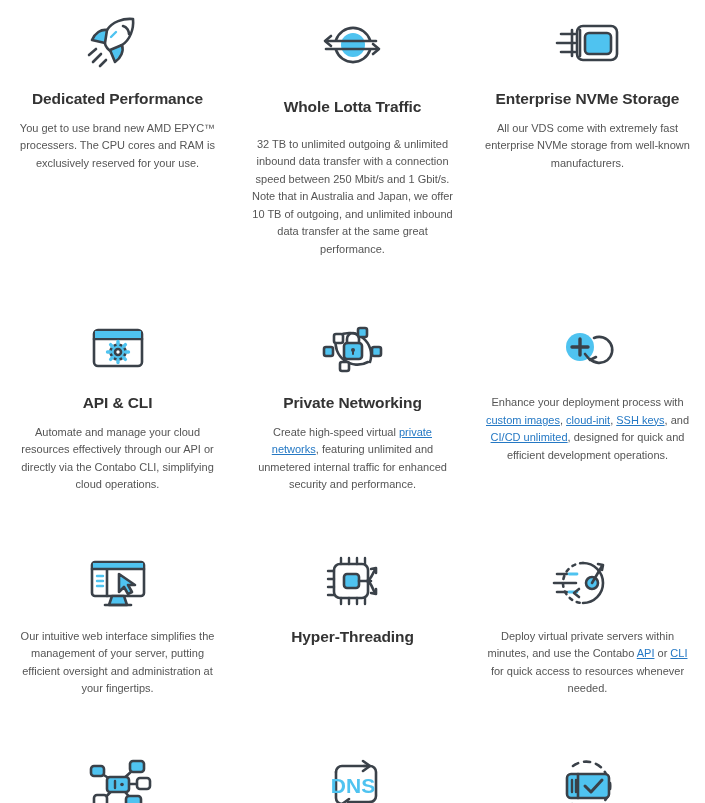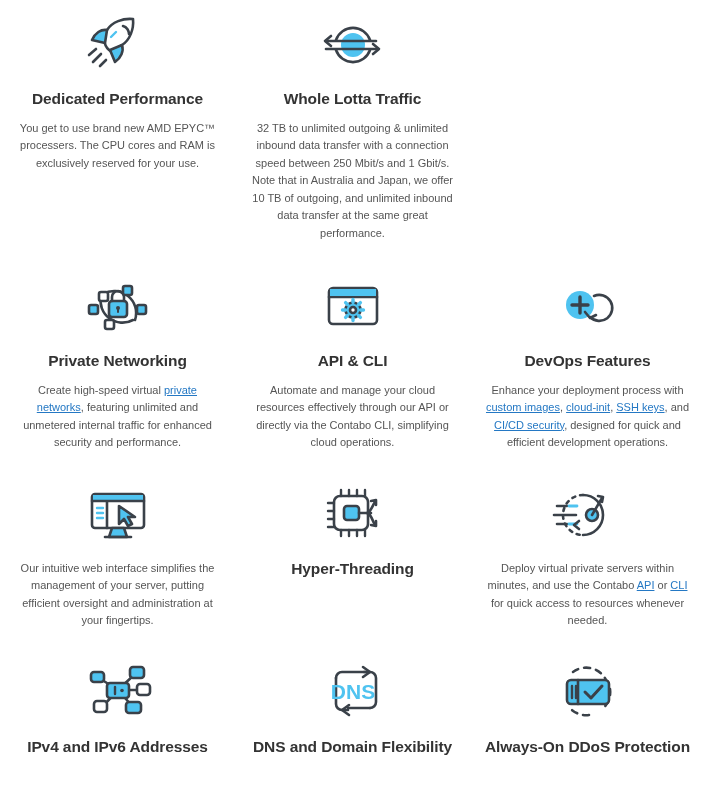--- a/index.html
+++ b/index.html
@@ -14,21 +14,21 @@
     overflow: hidden;
   }
   .features-grid {
     display: grid;
     grid-template-columns: repeat(3, 235px);
     grid-auto-rows: min-content;
     width: 705px;
   }
   .feature-card {
     box-sizing: border-box;
-    padding: 3px 14px;
+    padding: 16px 14px;
     text-align: center;
     display: flex;
     flex-direction: column;
     align-items: center;
   }
 
   .feature-icon {
     height: 68px;
     display: flex;
     align-items: flex-end;
@@ -68,36 +68,64 @@
         <path d="M28 16 C22 15 16 19 13 26 L26 29 Z" fill="#4fc3f0"></path>
         <path d="M43 31 C45 37 42 44 36 48 L31 36 Z" fill="#4fc3f0"></path>
         <path d="M44 12 C48 13 50 17 50 20" fill="none"></path>
         <path d="M32 23 L37 18" stroke="#4fc3f0" stroke-width="2.4"></path>
         <path d="M22 40 L14 48 M27 46 L21 52 M17 35 L10 41"></path>
         </svg>
       </div>
       <div class="feature-title">Dedicated Performance</div>
       <p class="feature-desc"><span>You get to use brand new AMD EPYC™ processers. The CPU cores and RAM is exclusively reserved for your use.</span></p>
     </div>
-    <div class="feature-card" style="padding-top: 8px;">
+    <div class="feature-card" style="padding-top: 8px; gap: 8px;">
       <div class="feature-icon">
         <svg width="78" height="62" viewBox="0 0 78 62" fill="none" stroke="#3a4149" stroke-width="2.6" stroke-linecap="round" stroke-linejoin="round">
         <circle cx="39" cy="31" r="12" fill="#4fc3f0" stroke="none"></circle>
         <path d="M22 26 A18 18 0 0 1 56 26" fill="none"></path>
         <path d="M56 36 A18 18 0 0 1 22 36" fill="none"></path>
         <path d="M12 27 H62"></path>
         <path d="M12 35 H64"></path>
         <path d="M17 22 L11 27 L17 32"></path>
         <path d="M59 30 L65 35 L59 40"></path>
         </svg>
       </div>
       <div class="feature-title">Whole Lotta Traffic</div>
       <p class="feature-desc"><span>32 TB to unlimited outgoing &amp; unlimited inbound data transfer with a connection speed between 250 Mbit/s and 1 Gbit/s. Note that in Australia and Japan, we offer 10 TB of outgoing, and unlimited inbound data transfer at the same great performance.</span></p>
     </div>
+    <div class="feature-card" style="padding-top: 8px;">
+      <div class="feature-icon">
+        <svg width="78" height="62" viewBox="0 0 78 62" fill="none" stroke="#3a4149" stroke-width="2.6" stroke-linecap="round" stroke-linejoin="round">
+        <rect x="28" y="12" width="40" height="34" rx="6" fill="#fff"></rect>
+        <rect x="36" y="19" width="26" height="21" rx="4" fill="#4fc3f0"></rect>
+        <path d="M12 20 H26 M8 29 H26 M12 38 H26"></path>
+        <path d="M23 16 L23 42 M31 16 L31 42"></path>
+        </svg>
+      </div>
+      <div class="feature-title">Enterprise NVMe Storage</div>
+      <p class="feature-desc"><span>All our VDS come with extremely fast enterprise NVMe storage from well-known manufacturers.</span></p>
+    </div>
     <div style="grid-column: 1 / -1; height: 22px;"></div>
+    <div class="feature-card">
+      <div class="feature-icon">
+        <svg width="78" height="62" viewBox="0 0 78 62" fill="none" stroke="#3a4149" stroke-width="2.6" stroke-linecap="round" stroke-linejoin="round">
+        <rect x="15" y="12" width="48" height="36" rx="4" fill="#fff"></rect>
+        <path d="M15 21 H63"></path>
+        <rect x="16" y="13" width="46" height="7" fill="#4fc3f0" stroke="none"></rect>
+        <circle cx="39" cy="34" r="7.5" fill="#4fc3f0"></circle>
+        <circle cx="39" cy="34" r="3" fill="#fff"></circle>
+        <path d="M39 23.5 v3 M39 41.5 v3 M28.5 34 h3 M46.5 34 h3
+                 M31.6 26.6 l2.1 2.1 M44.3 39.3 l2.1 2.1
+                 M46.4 26.6 l-2.1 2.1 M33.7 39.3 l-2.1 2.1" stroke="#4fc3f0" stroke-width="3.4"></path>
+        </svg>
+      </div>
+      <div class="feature-title">API &amp; CLI</div>
+      <p class="feature-desc"><span>Automate and manage your cloud resources effectively through our API or directly via the Contabo CLI, simplifying cloud operations.</span></p>
+    </div>
     <div class="feature-card">
       <div class="feature-icon">
         <svg width="78" height="62" viewBox="0 0 78 62" fill="none" stroke="#3a4149" stroke-width="2.6" stroke-linecap="round" stroke-linejoin="round">
         <path d="M24 18 A22 22 0 0 1 56 44 M54 44 A22 22 0 0 1 22 20" fill="none"></path>
         <rect x="30" y="25" width="18" height="16" rx="3" fill="#4fc3f0"></rect>
         <path d="M33 25 v-4 a6 6 0 0 1 12 0 v4" fill="none"></path>
         <circle cx="39" cy="32" r="2" fill="#3a4149" stroke="none"></circle>
         <path d="M39 33 v3" stroke-width="2"></path>
         <rect x="44" y="10" width="9" height="9" rx="2" fill="#4fc3f0"></rect>
         <rect x="20" y="16" width="9" height="9" rx="2" fill="#fff"></rect>
@@ -105,44 +133,27 @@
         <rect x="58" y="29" width="9" height="9" rx="2" fill="#4fc3f0"></rect>
         <rect x="26" y="44" width="9" height="9" rx="2" fill="#fff"></rect>
         </svg>
       </div>
       <div class="feature-title">Private Networking</div>
       <p class="feature-desc"><span>Create high-speed virtual </span><a href="#">private networks</a><span>, featuring unlimited and unmetered internal traffic for enhanced security and performance.</span></p>
     </div>
     <div class="feature-card">
       <div class="feature-icon">
         <svg width="78" height="62" viewBox="0 0 78 62" fill="none" stroke="#3a4149" stroke-width="2.6" stroke-linecap="round" stroke-linejoin="round">
-        <rect x="15" y="12" width="48" height="36" rx="4" fill="#fff"></rect>
-        <path d="M15 21 H63"></path>
-        <rect x="16" y="13" width="46" height="7" fill="#4fc3f0" stroke="none"></rect>
-        <circle cx="39" cy="34" r="7.5" fill="#4fc3f0"></circle>
-        <circle cx="39" cy="34" r="3" fill="#fff"></circle>
-        <path d="M39 23.5 v3 M39 41.5 v3 M28.5 34 h3 M46.5 34 h3
-                 M31.6 26.6 l2.1 2.1 M44.3 39.3 l2.1 2.1
-                 M46.4 26.6 l-2.1 2.1 M33.7 39.3 l-2.1 2.1" stroke="#4fc3f0" stroke-width="3.4"></path>
-        </svg>
-      </div>
-      <div class="feature-title">API &amp; CLI</div>
-      <p class="feature-desc"><span>Automate and manage your cloud resources effectively through our API or directly via the Contabo CLI, simplifying cloud operations.</span></p>
-    </div>
-    <div class="feature-card">
-      <div class="feature-icon">
-        <svg width="78" height="62" viewBox="0 0 78 62" fill="none" stroke="#3a4149" stroke-width="2.6" stroke-linecap="round" stroke-linejoin="round">
         <circle cx="31" cy="29" r="14" fill="#4fc3f0" stroke="none"></circle>
         <path d="M31 21 v16 M23 29 h16" stroke="#3a4149" stroke-width="3.4"></path>
         <path d="M45 20 A13 13 0 1 1 41 41" fill="none"></path>
         <path d="M36 36 L41 42 L47 39"></path>
         </svg>
       </div>
-      <div class="feature-title">DevOps Features</div>
-      <p class="feature-desc"><span>Enhance your deployment process with </span><a href="#">custom images</a><span>, </span><a href="#">cloud-init</a><span>, </span><a href="#">SSH keys</a><span>, and </span><a href="#">CI/CD security</a><span>, designed for quick and efficient development operations.</span></p>
+      <p class="feature-desc"><span>Enhance your deployment process with </span><a href="#">custom images</a><span>, </span><a href="#">cloud-init</a><span>, </span><a href="#">SSH keys</a><span>, and </span><a href="#">CI/CD unlimited</a><span>, designed for quick and efficient development operations.</span></p>
     </div>
     <div style="grid-column: 1 / -1; height: 20px;"></div>
     <div class="feature-card">
       <div class="feature-icon">
         <svg width="78" height="62" viewBox="0 0 78 62" fill="none" stroke="#3a4149" stroke-width="2.6" stroke-linecap="round" stroke-linejoin="round">
         <rect x="13" y="10" width="52" height="34" rx="3" fill="#fff"></rect>
         <rect x="14" y="11" width="50" height="6" fill="#4fc3f0" stroke="none"></rect>
         <path d="M13 17 H65 M28 17 V44"></path>
         <path d="M18 24 h6 M18 29 h6 M18 34 h6" stroke="#4fc3f0" stroke-width="2.4"></path>
         <path d="M40 22 L40 40 L45 35 L49 42 L53 40 L49 33 L56 33 Z" fill="#4fc3f0"></path>

